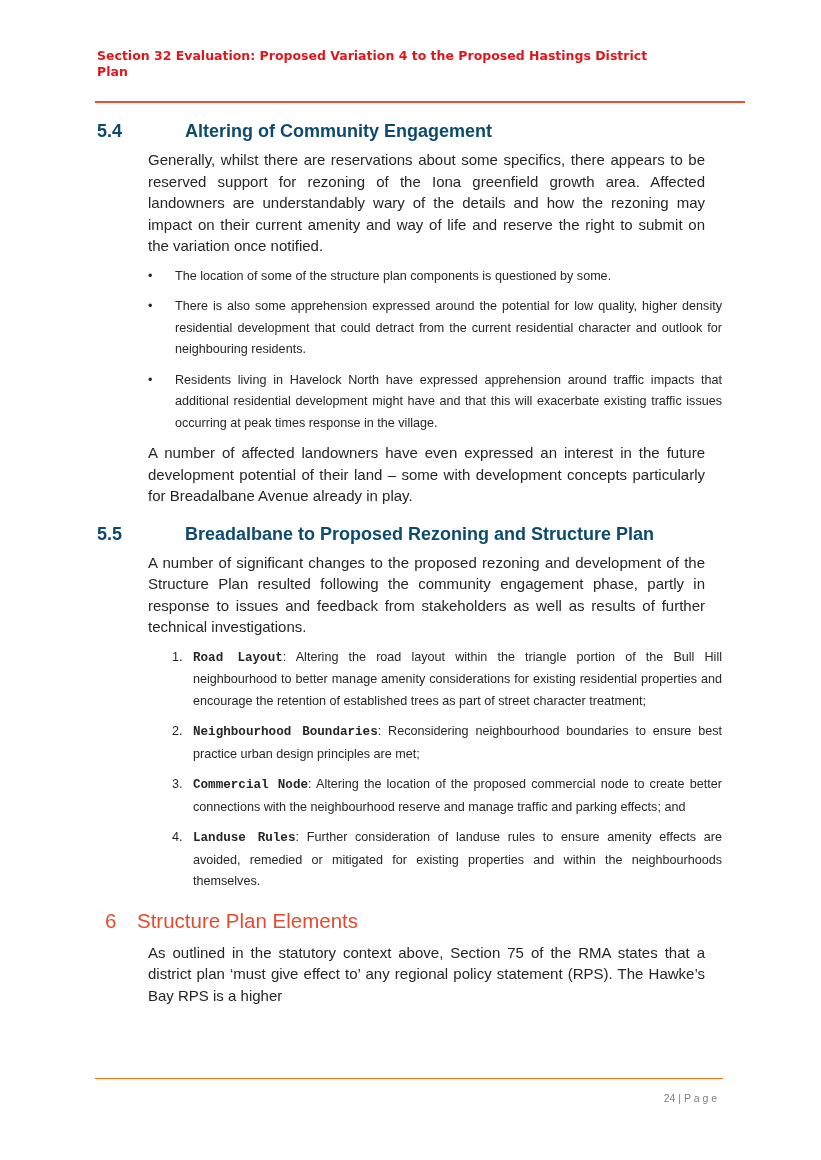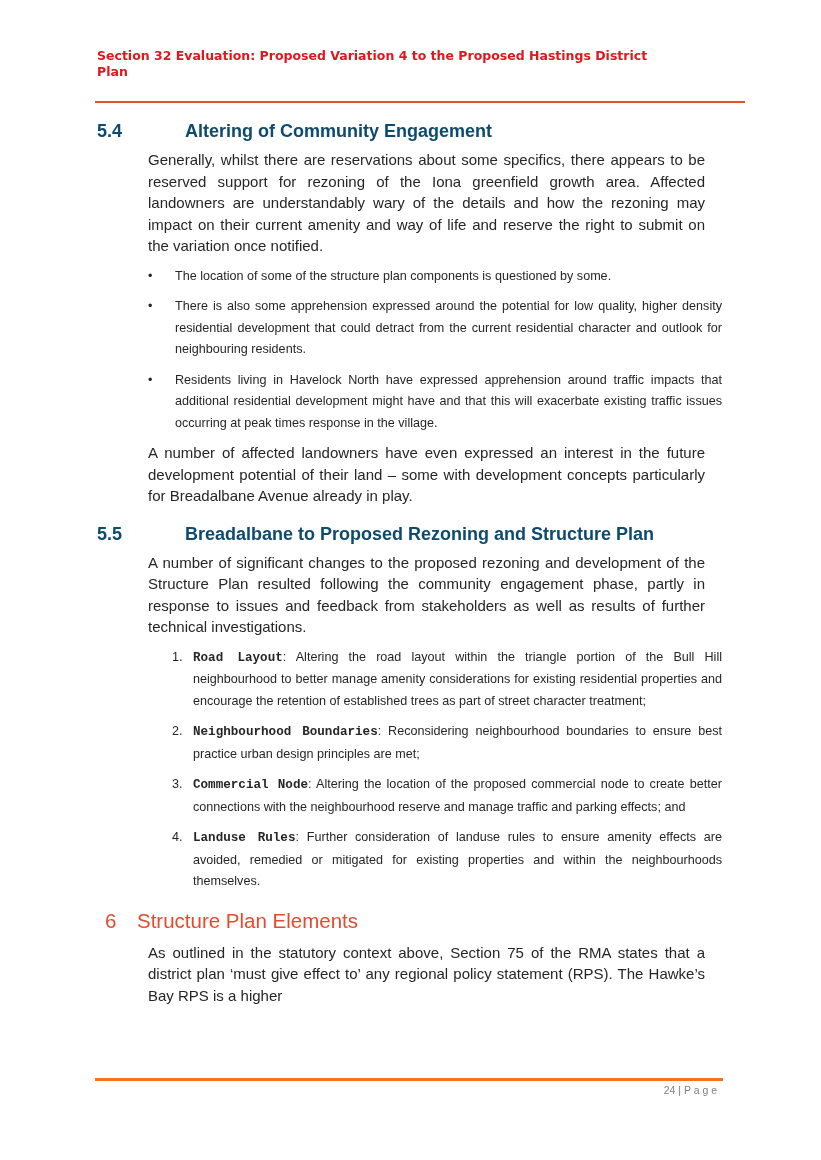--- a/index.html
+++ b/index.html
@@ -81,22 +81,22 @@
   }
   .num-row .marker { width: 21px; flex: none; }
   .num-row .ntext { flex: 1; text-align: justify; }
   .num-row .lead { font-weight: bold; font-family: Liberation Mono, monospace; }
   
   .doc-footer {
     position: absolute;
     top: 1078px;
     left: 95px;
     width: 628px;
-    border-top: 3px solid #f97316;
-    padding-top: 3px;
+    border-top: 1px solid #f97316;
+    padding-top: 13px;
     text-align: right;
     font-size: 10.5px;
     color: #7f7f7f;
   }
   .doc-footer .pnum { padding-right: 6px; }
 </style>
 </head>
 <body>
 
 <div class="page">

